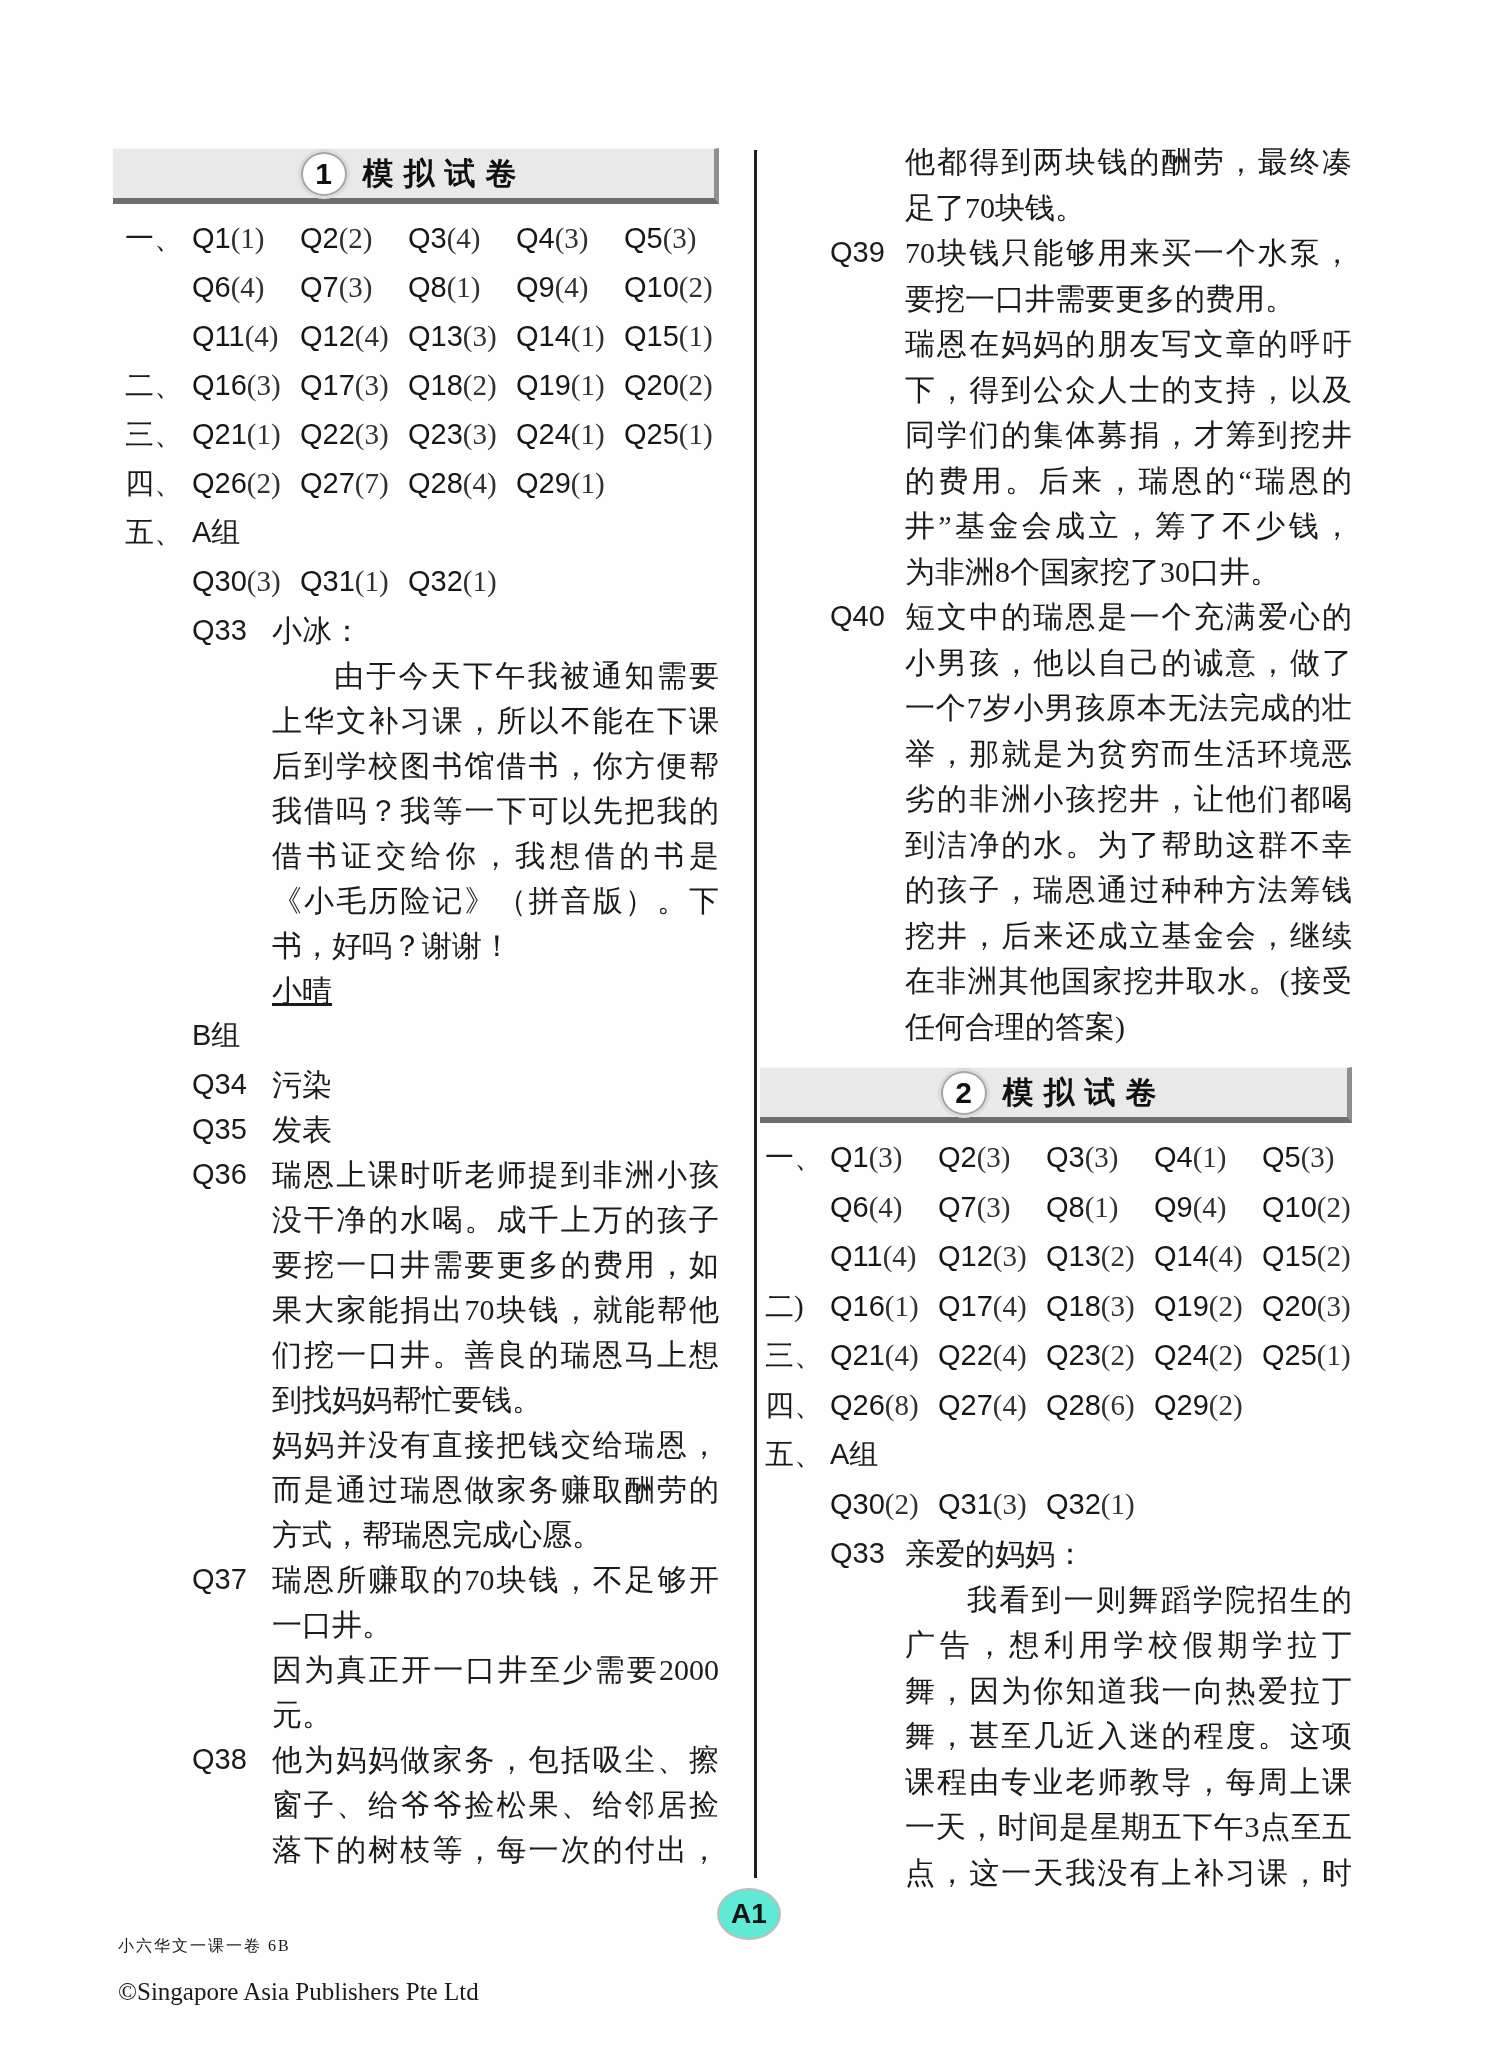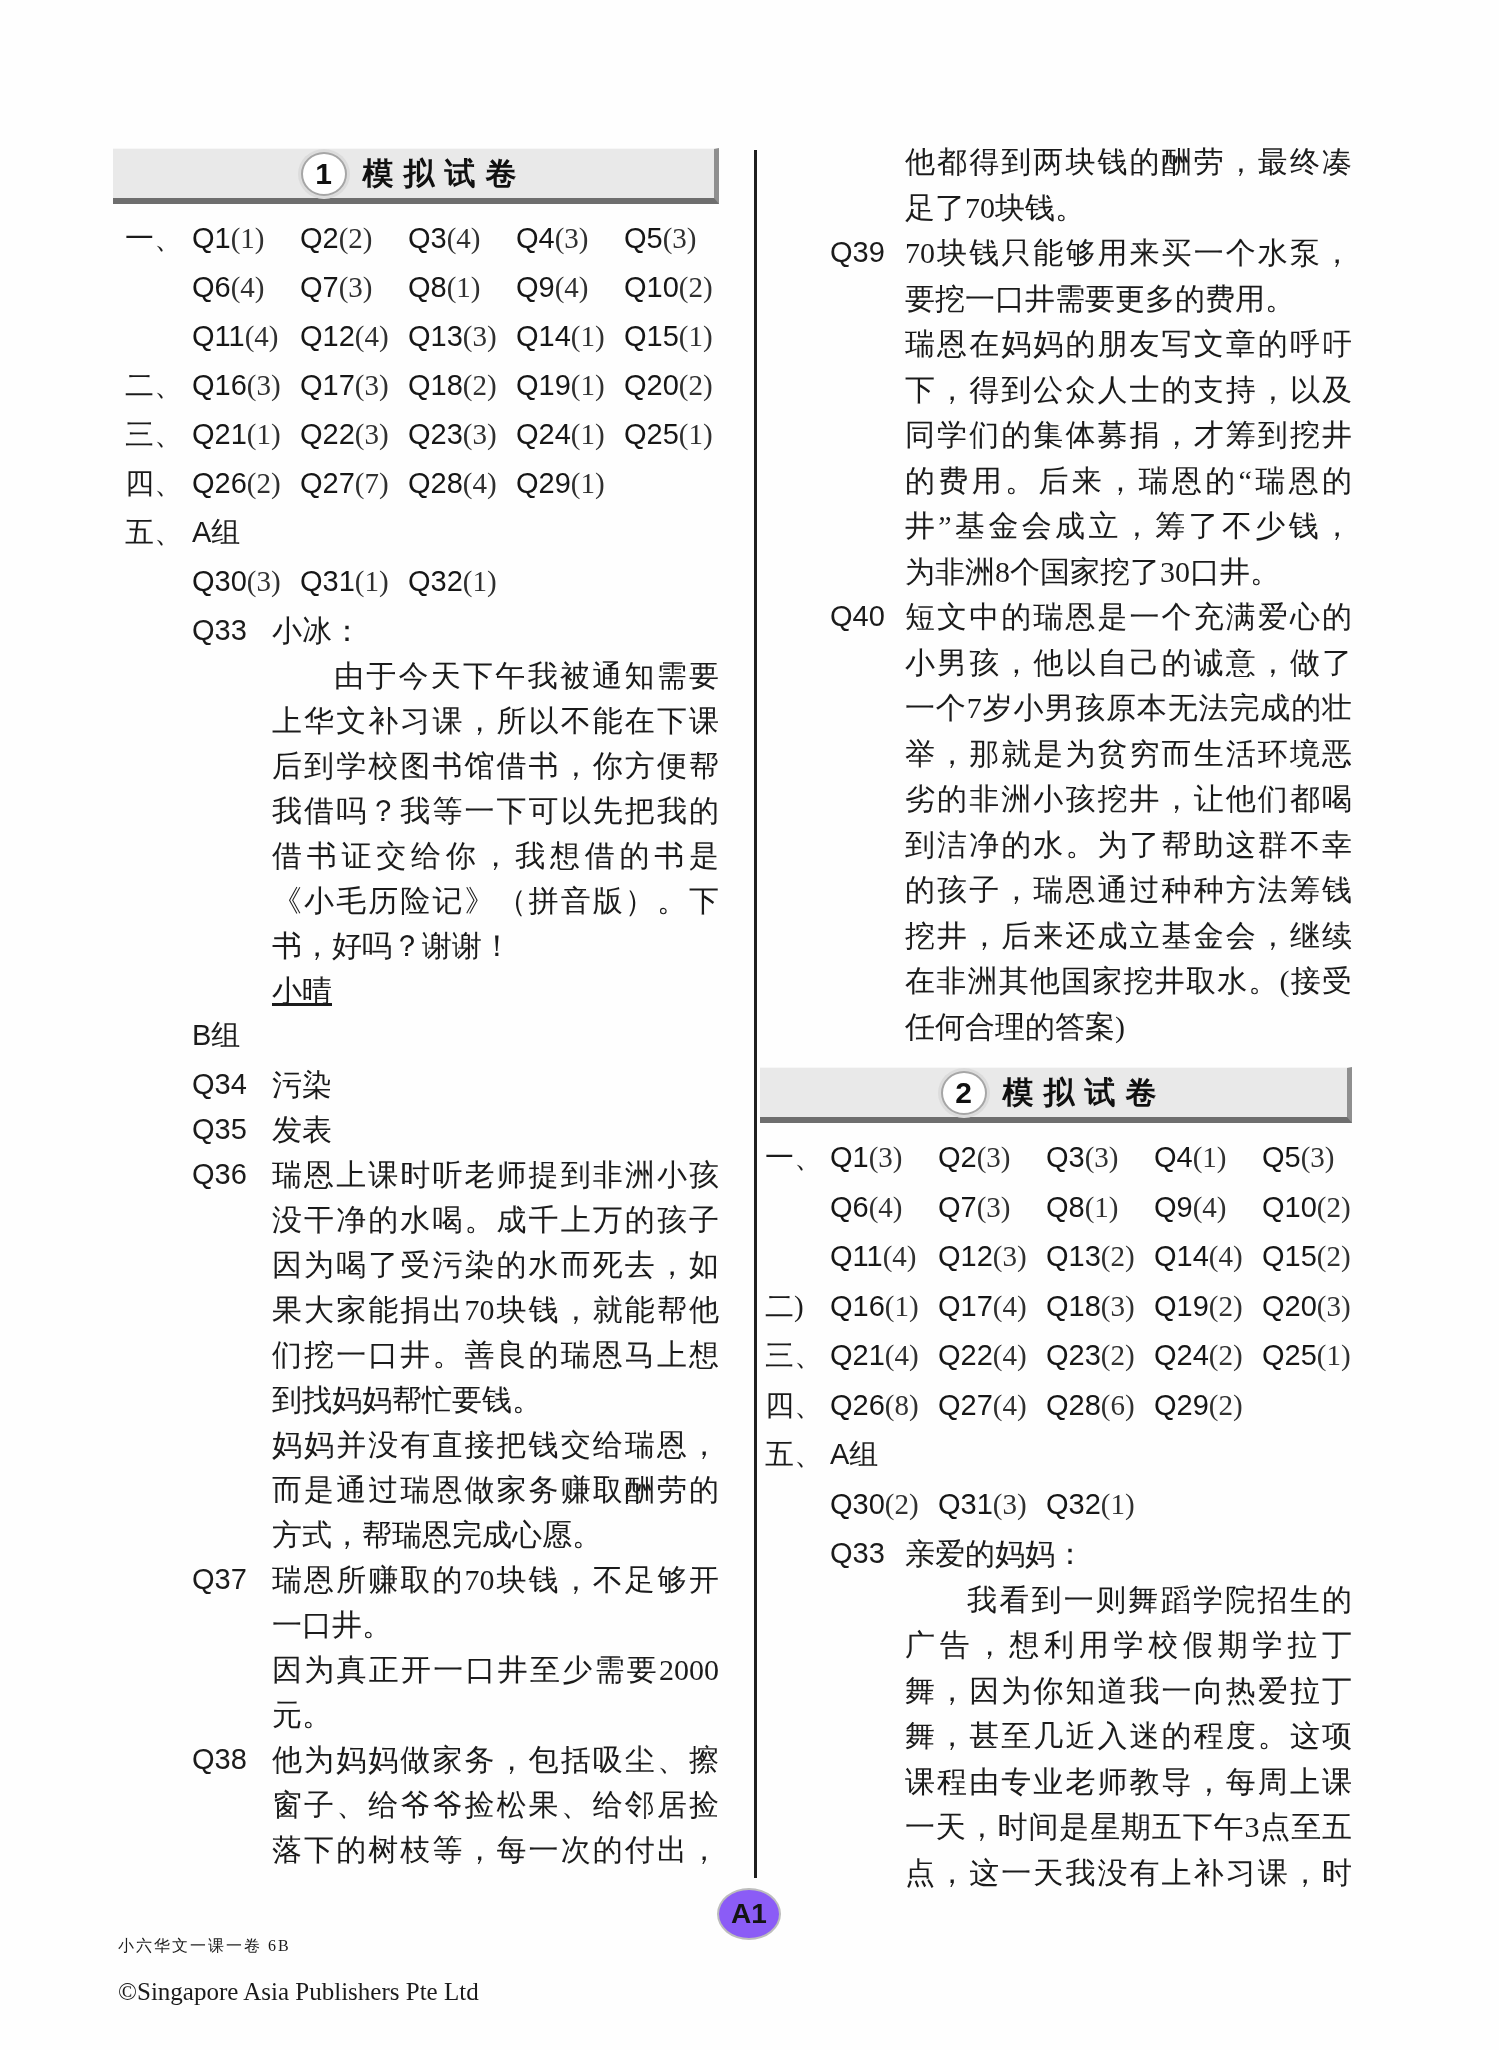--- a/index.html
+++ b/index.html
@@ -57,21 +57,21 @@
   .ln { min-height:45px; }
   #colR .ln { min-height:45.5px; }
   .ln.j { text-align:justify; text-align-last:justify; }
   .ln.ind { padding-left:62px; }
   .ln.sig { padding-right:158px;text-decoration:underline; }
 
   .divider { position:absolute; left:754px; top:150px; width:3px; height:1728px; background:#1f1f1f; }
 
   .badge {
     position:absolute; left:717px; top:1888px; width:64px; height:52px;
-    border-radius:50%; background:#8b5cf6; border:2px solid #bdbdbd;
+    border-radius:50%; background:#5eead4; border:2px solid #bdbdbd;
     display:flex; align-items:center; justify-content:center;
     font-family:"Liberation Sans","DejaVu Sans",sans-serif; font-weight:bold;
     font-size:28px; color:#141414;
   }
 
   .footer { position:absolute; left:118px; top:1936px; }
   .f1 { font-size:16px; letter-spacing:2px; }
   .f2 { font-size:25px; margin-top:21px; }
 </style>
 </head>
@@ -109,21 +109,21 @@
         <div class="ln">污染</div>
       </div>
       <div class="qa">
         <span class="qlabel">Q35</span>
         <div class="ln">发表</div>
       </div>
       <div class="qa">
         <span class="qlabel">Q36</span>
         <div class="ln j">瑞恩上课时听老师提到非洲小孩</div>
         <div class="ln j">没干净的水喝。成千上万的孩子</div>
-        <div class="ln j">因为喝了受污染的水而死去，如</div>
+        <div class="ln j">要挖一口井需要更多的费用，如</div>
         <div class="ln j">果大家能捐出70块钱，就能帮他</div>
         <div class="ln j">们挖一口井。善良的瑞恩马上想</div>
         <div class="ln">到找妈妈帮忙要钱。</div>
         <div class="ln j">妈妈并没有直接把钱交给瑞恩，</div>
         <div class="ln j">而是通过瑞恩做家务赚取酬劳的</div>
         <div class="ln">方式，帮瑞恩完成心愿。</div>
       </div>
       <div class="qa">
         <span class="qlabel">Q37</span>
         <div class="ln j">瑞恩所赚取的70块钱，不足够开</div>

